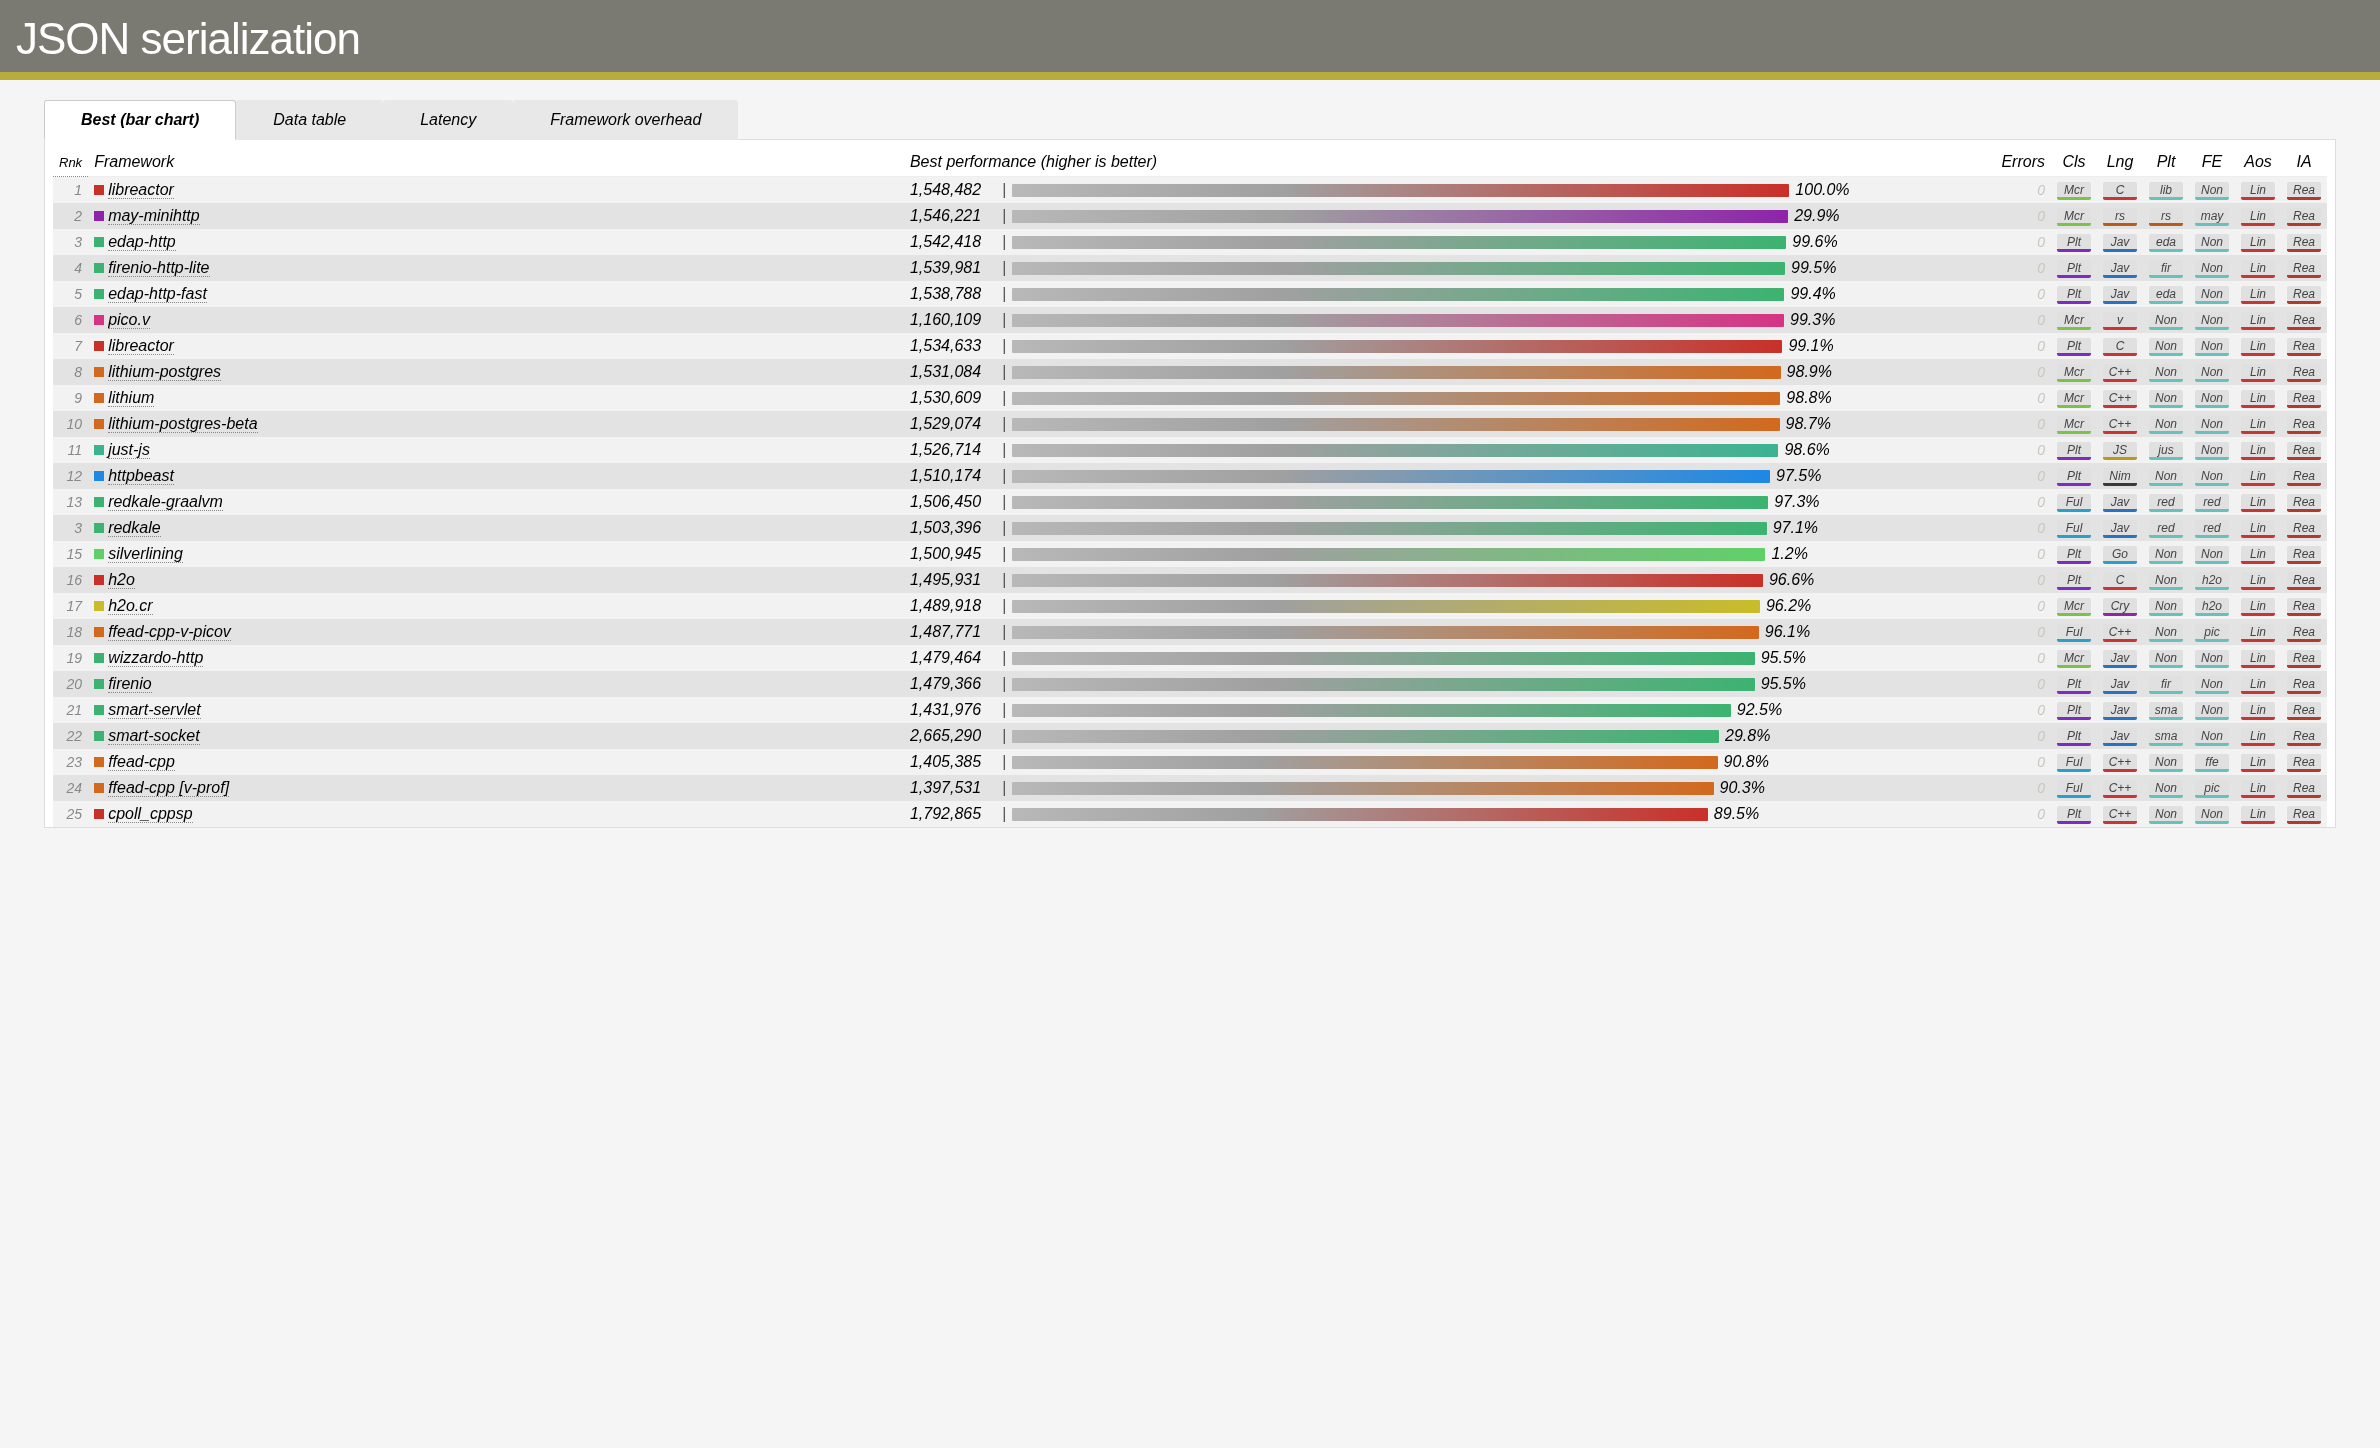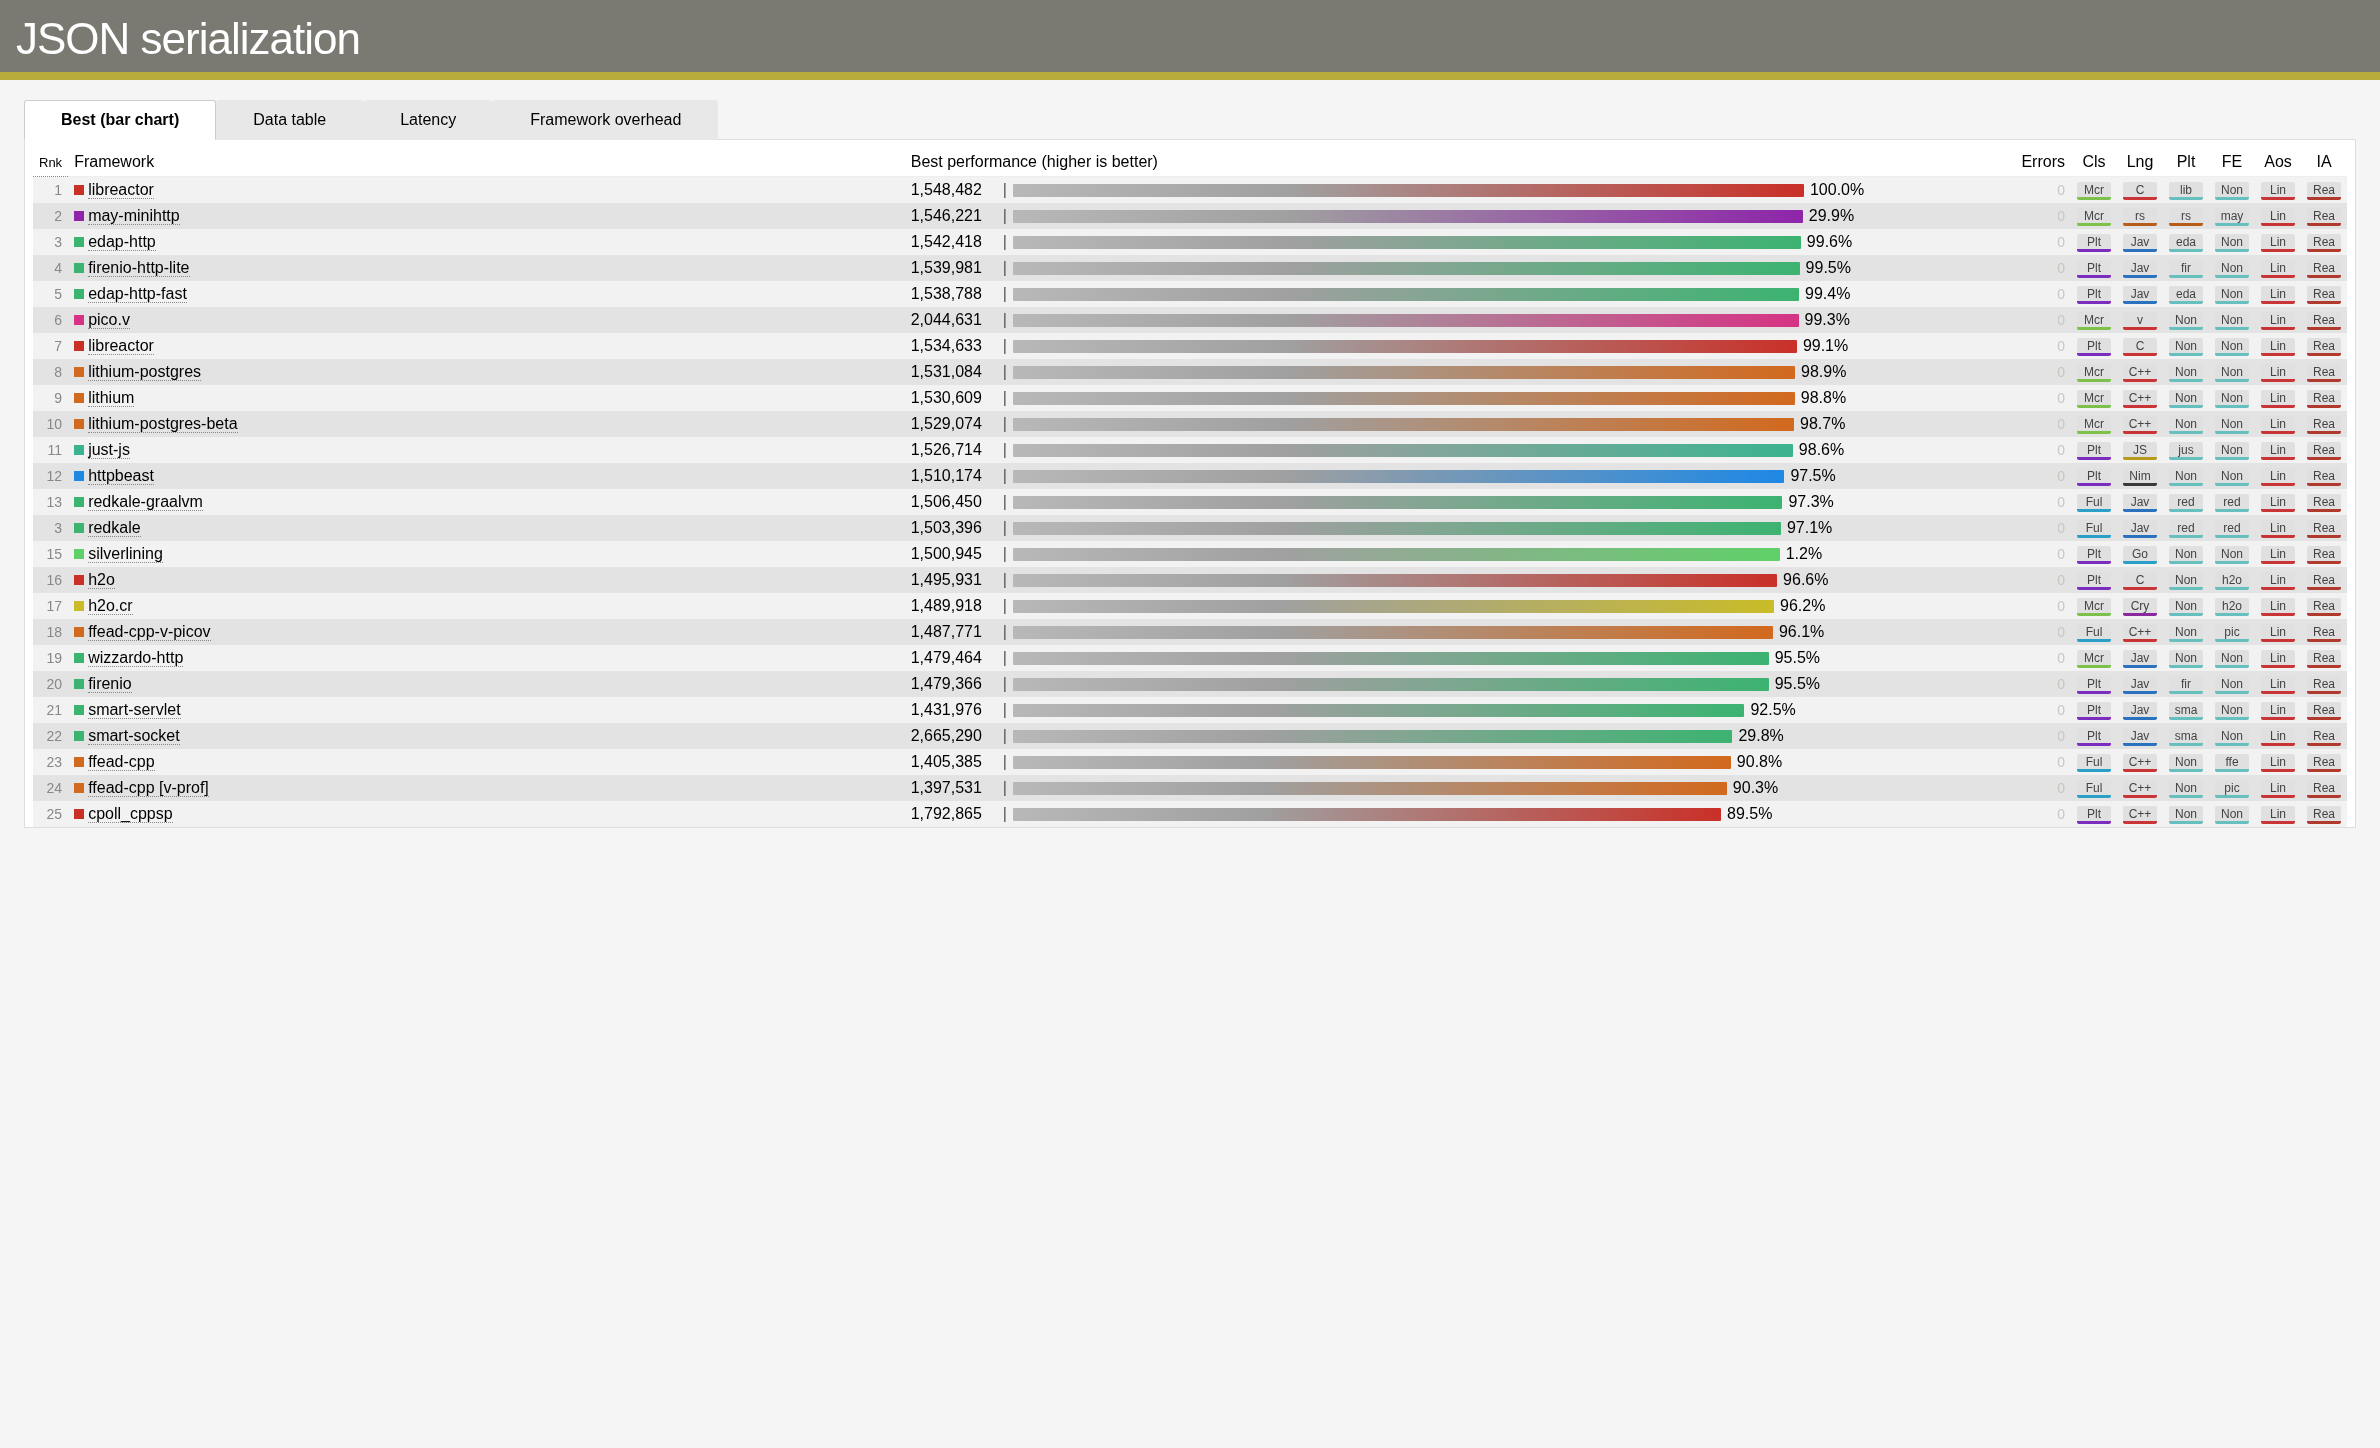--- a/index.html
+++ b/index.html
@@ -1,19 +1,19 @@
 <!DOCTYPE html>
 <html><head>
 <meta charset="utf-8">
 <style>
 * { margin: 0; padding: 0; box-sizing: border-box; }
 body { font-family: "Segoe UI", "Helvetica Neue", Arial, sans-serif; background: #f5f5f5; }
 .header-bar { background: #7a7a73; padding: 14px 16px 8px; border-bottom: 8px solid #b8ad3c; }
 .header-bar h1 { color: #fff; font-weight: 300; font-size: 44px; letter-spacing: -1px; }
-.content { padding: 0 24px; }
+.content { padding: 0 44px; font-style: italic; }
 .tabs { display: flex; gap: 0; margin-top: 20px; }
 .tab { padding: 10px 36px; font-size: 16px; cursor: pointer; border: 1px solid transparent; background: #e8e8e8; border-radius: 3px 3px 0 0; }
 .tab.active { background: #fff; border-color: #ccc; border-bottom: 1px solid #fff; font-weight: 600; }
 .panel { background: #fff; border: 1px solid #ddd; margin-top: -1px; padding: 8px 8px 0; }
 .banner { background: #ffeb99; text-align: center; padding: 8px; font-size: 17px; }
 .banner-suffix { color: #777; font-weight: 400; }
 .table { width: 100%; border-collapse: collapse; font-size: 16px; }
 .table th { text-align: left; font-weight: 400; padding: 5px 6px; border-bottom: 1px solid #eee; white-space: nowrap; }
 .table th.rnk { text-align: right; font-size: 13px; border-bottom: 1px dotted #888; }
 .table th.perf { width: 48%; }
@@ -158,21 +158,21 @@
             <td style="text-align: center;"><span class="tag" style="border-bottom-color: rgb(103, 192, 189);">eda</span></td>
             <td style="text-align: center;"><span class="tag" style="border-bottom-color: rgb(103, 192, 189);">Non</span></td>
             <td style="text-align: center;"><span class="tag" style="border-bottom-color: rgb(201, 52, 52);">Lin</span></td>
             <td style="text-align: center;"><span class="tag" style="border-bottom-color: rgb(176, 58, 46);">Rea</span></td>
           </tr>
           <tr>
             <td class="rank">6</td>
             <td><span class="swatch" style="background: rgb(214, 51, 132);"></span><span class="fw-name">pico.v</span></td>
             <td>
               <div class="perf-cell">
-                <span class="perf-val">2,044,631</span>
+                <span class="perf-val">1,160,109</span>
                 <span style="color: rgb(85, 85, 85);">|</span>
                 <div class="bar-track" style="width: 71.5081%; background: linear-gradient(90deg, rgb(184, 184, 184) 0%, rgb(160, 160, 160) 35%, rgb(214, 51, 132) 100%);"></div>
                 <span class="perf-pct">99.3%</span>
               </div>
             </td>
             <td class="errors">0</td>
             <td style="text-align: center;"><span class="tag" style="border-bottom-color: rgb(124, 194, 74);">Mcr</span></td>
             <td style="text-align: center;"><span class="tag" style="border-bottom-color: rgb(201, 52, 52);">v</span></td>
             <td style="text-align: center;"><span class="tag" style="border-bottom-color: rgb(103, 192, 189);">Non</span></td>
             <td style="text-align: center;"><span class="tag" style="border-bottom-color: rgb(103, 192, 189);">Non</span></td>

